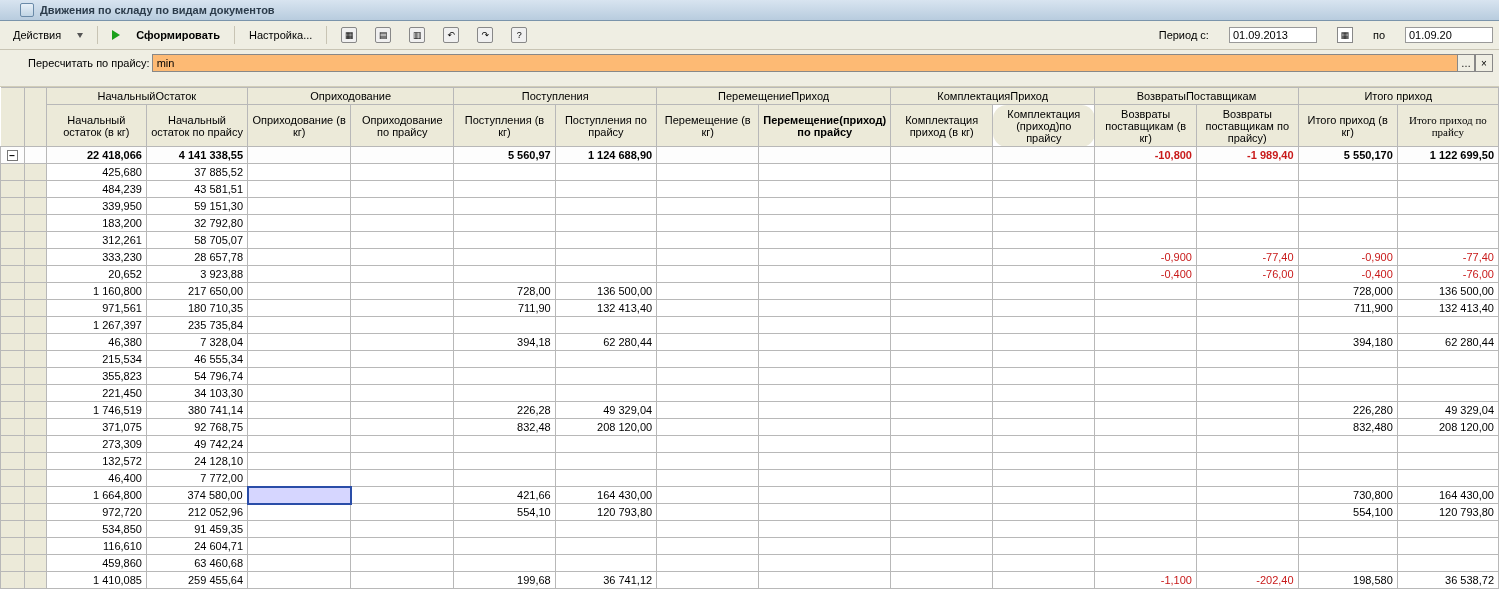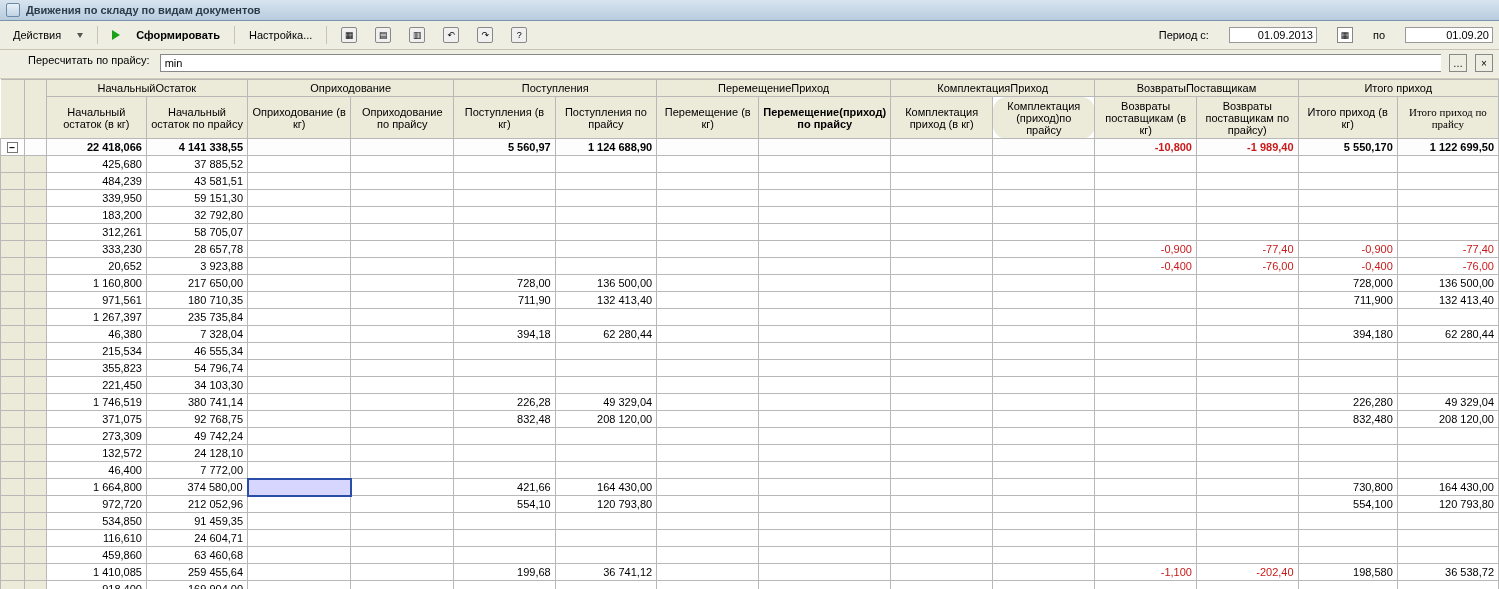--- a/index.html
+++ b/index.html
@@ -7,21 +7,21 @@
     margin: 0;
     font-family: Tahoma, Arial, sans-serif;
     font-size: 11px;
     background: #f4f1e8;
     overflow: hidden;
   }
   .window { width: 1499px; height: 589px; display: flex; flex-direction: column; }
   .titlebar {
     background: linear-gradient(#d8e4f0, #b8ccde);
     border-bottom: 1px solid #7a94ab;
-    padding: 3px 6px;
+    padding: 3px 20px;
     font-weight: bold;
     color: #2b3b4a;
     display: flex;
     align-items: center;
     gap: 6px;
   }
   .titlebar-icon {
     width: 14px; height: 14px;
     border: 1px solid #6a8aa8;
     background: linear-gradient(#e8f0f8, #c0d4e4);
@@ -48,33 +48,33 @@
   .play-icon { width:0;height:0;border-top:5px solid transparent;border-bottom:5px solid transparent;border-left:8px solid #1aa01a; }
   .tb-sep { width:1px; height:18px; background:#c8c4b4; margin:0 3px; }
   .tb-ico {
     width:16px;height:16px;display:inline-block;
     border:1px solid #888;background:#f0f0f0;border-radius:2px;font-size:9px;line-height:14px;text-align:center;
   }
   .spacer { flex:1; }
   .periodbar { display:flex;align-items:center;gap:20px; font-size:11px; }
   .periodbar input {
     font: inherit; width:88px; padding:1px 3px;
-    border:1px solid #999; background:#fff;text-align:right;
+    border:1px solid #999; background:#fff;
   }
   .calicon { width:16px;height:16px;border:1px solid #888;background:#fff;display:inline-flex;align-items:center;justify-content:center;font-size:9px;cursor:pointer; }
   .filterbar {
     background: #efeee3;
-    padding: 4px 6px 6px 28px;
-    display:flex;align-items:flex-start;gap:8px;
+    padding: 4px 6px 14px 28px;
+    display:flex;align-items:center;gap:0;
     border-bottom:1px solid #d0ccb8;
   }
   .filterbar label { padding-right:2px; }
   .filterbar input {
     flex:1; font:inherit;
-    padding:2px 4px; border:1px solid #888; background:#ffffff;
+    padding:2px 4px; border:1px solid #888; background:#fdba74;
     border-right:none;
   }
   .pickbtn, .clearbtn {
     width:18px;height:18px;border:1px solid #888;background:#efeee3;
     display:inline-flex;align-items:center;justify-content:center;
     font-size:10px;cursor:pointer;
   }
   .grid-wrap { flex:1; overflow:auto; background:#fff;}
   table { border-collapse:collapse; table-layout:fixed; }
   th, td {

